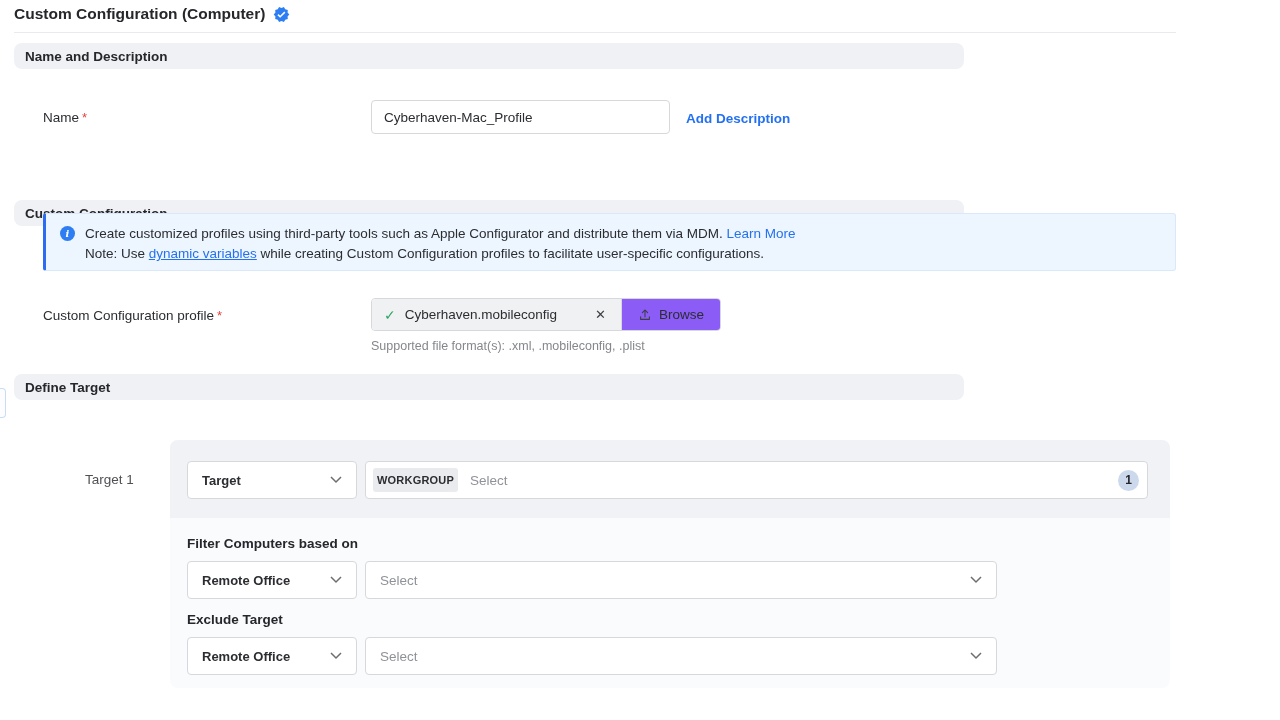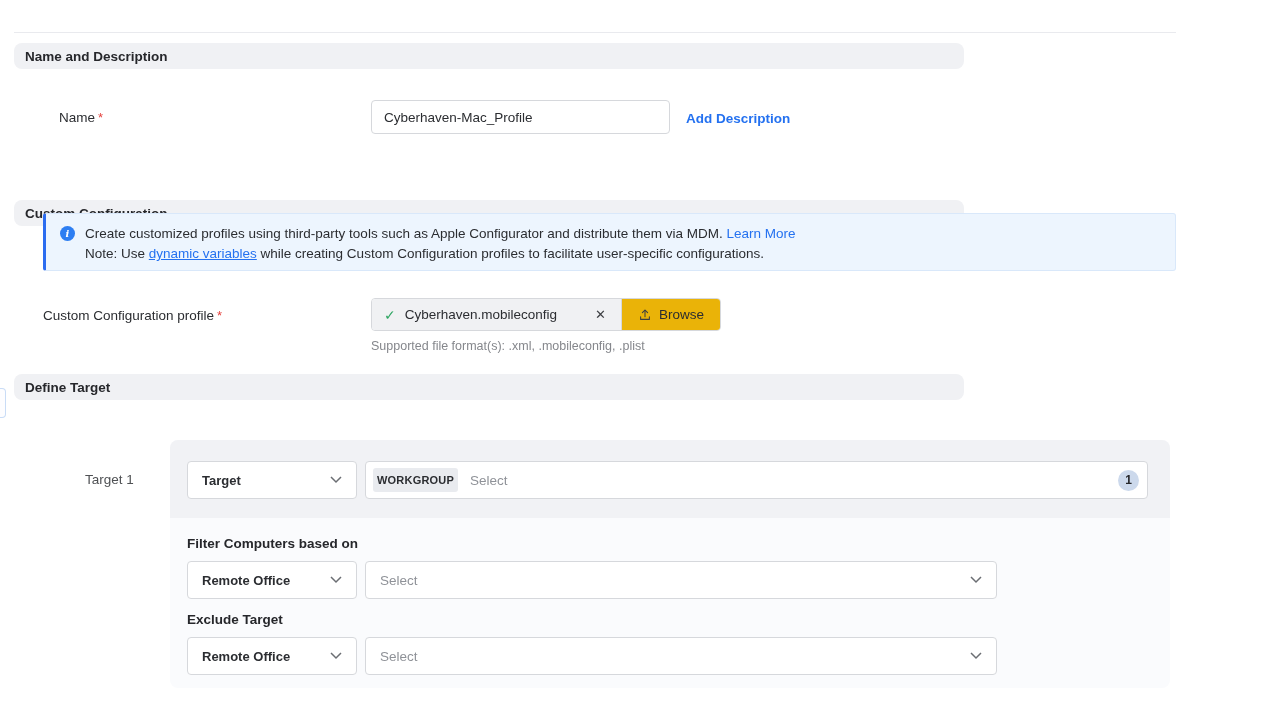--- a/index.html
+++ b/index.html
@@ -24,21 +24,21 @@
   .info-box { position: absolute; left: 43px; top: 213px; width: 1133px; height: 58px; background: #edf5fe; border: 1px solid #d9e8fa; border-left: 3px solid #2b6cf0; border-radius: 3px; padding: 10px 0 0 39px; font-size: 13.5px; line-height: 20px; color: #2b2d31; }
   .info-icon { position: absolute; left: 14px; top: 12px; width: 15px; height: 15px; border-radius: 50%; background: #2d7ef2; color: #fff; font-size: 10px; font-family: "DejaVu Serif", serif; font-style: italic; font-weight: 700; display: flex; align-items: center; justify-content: center; }
   .info-box .link { font-weight: 400; font-size: 13.5px; }
   .u-link { text-decoration: underline; }
 
   .file-group { position: absolute; left: 371px; top: 298px; height: 33px; display: flex; border: 1px solid #d6d8dc; border-radius: 4px; overflow: hidden; }
   .file-chip { width: 249px; background: #f0f1f3; display: flex; align-items: center; padding: 0 12px; gap: 9px; }
   .file-check { color: #2fa662; font-size: 14px; }
   .file-name { font-size: 13.5px; color: #2b2d31; flex: 1; }
   .file-x { font-size: 13px; color: #3c3e42; cursor: pointer; padding: 0 3px; }
-  .browse-btn { width: 99px; background: #eab308; border-left: 1px solid #d6d8dc; display: flex; align-items: center; justify-content: center; gap: 7px; font-size: 13.5px; color: #2b2d31; cursor: pointer; }
+  .browse-btn { width: 99px; background: #8b5cf6; border-left: 1px solid #d6d8dc; display: flex; align-items: center; justify-content: center; gap: 7px; font-size: 13.5px; color: #2b2d31; cursor: pointer; }
   .formats { position: absolute; left: 371px; top: 339px; font-size: 12.5px; color: #85878c; }
 
   .left-flap { position: absolute; left: -2px; top: 388px; width: 8px; height: 30px; background: #fdfdff; border: 1px solid #c9dcf6; border-left: none; border-radius: 0 4px 4px 0; }
 
   .target-card { position: absolute; left: 170px; top: 440px; width: 1000px; height: 248px; background: #fafbfd; border-radius: 8px; }
   .target-card-head { position: absolute; left: 0; top: 0; width: 1000px; height: 78px; background: #f1f2f5; border-radius: 8px 8px 0 0; }
   .target1-label { position: absolute; left: 85px; top: 472px; font-size: 13.5px; color: #4f5154; }
 
   .dd { position: absolute; height: 38px; background: #fff; border: 1px solid #d6d8dc; border-radius: 4px; display: flex; align-items: center; padding: 0 14px; cursor: pointer; }
   .dd-value { font-size: 13px; font-weight: 600; color: #2b2d31; flex: 1; }
@@ -49,27 +49,33 @@
   .wg-chip { background: #e9ebef; border-radius: 3px; font-size: 11px; font-weight: 700; letter-spacing: 0.2px; color: #2b2d31; padding: 6px 4px; }
   .count-badge { margin-left: auto; width: 21px; height: 21px; border-radius: 50%; background: #ccd9ec; color: #26272b; font-size: 12px; font-weight: 600; display: flex; align-items: center; justify-content: center; }
 
   .sub-label { position: absolute; font-size: 13.5px; font-weight: 600; color: #26272b; text-align: center; }
 </style>
 </head>
 <body>
 
 <div class="stage">
 
+  <div class="page-title">
+    <span>Custom Configuration (Computer)</span>
+    <svg class="badge-svg" viewBox="0 0 24 24">
+      <path fill="#2d7ef2" d="M23 12l-2.44-2.79.34-3.69-3.61-.82-1.89-3.2L12 2.96 8.6 1.5 6.71 4.69l-3.61.81.34 3.7L1 12l2.44 2.79-.34 3.7 3.61.82L8.6 22.5l3.4-1.47 3.4 1.46 1.89-3.19 3.61-.82-.34-3.69L23 12zm-12.91 4.72l-3.8-3.81 1.48-1.48 2.32 2.33 5.85-5.87 1.48 1.48-7.33 7.35z"></path>
+    </svg>
+  </div>
   <div class="title-rule"></div>
 
   <div class="section-bar" style="top:43px;">
     <span>Name and Description</span>
   </div>
 
-  <div class="field-label" style="left:43px; top:110px;margin-left:16px;">
+  <div class="field-label" style="left:43px; top:110px;">
     <span>Name</span><span class="req">*</span>
   </div>
   <input class="text-input" type="text" value="Cyberhaven-Mac_Profile" style="">
   <a class="link add-desc">Add Description</a>
 
   <div class="section-bar" style="top:168px;margin-top:32px;">
     <span>Custom Configuration</span>
   </div>
 
   <div class="info-box">

